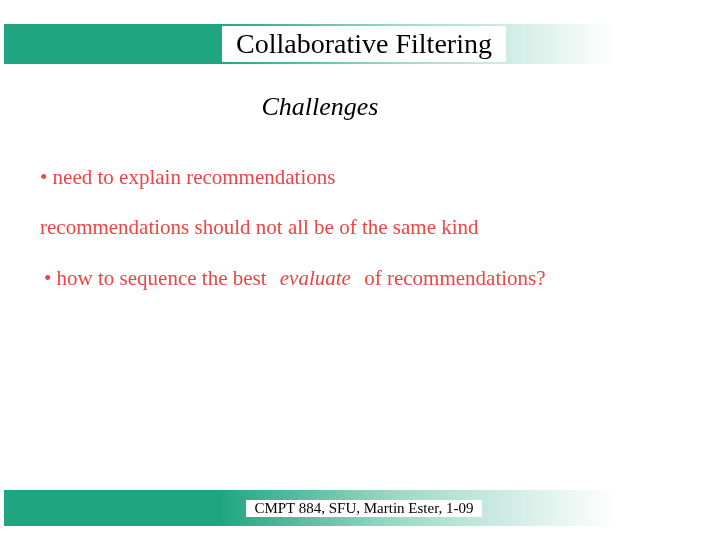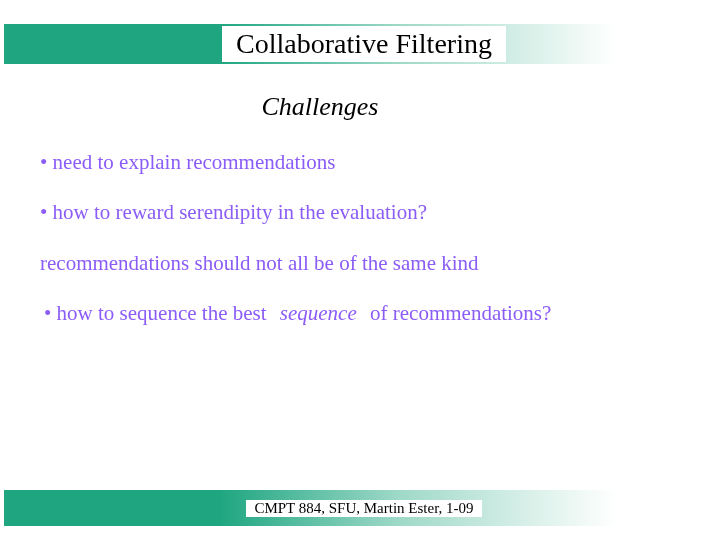--- a/index.html
+++ b/index.html
@@ -34,25 +34,25 @@
     top: 84px;
     left: 0;
     width: 632px;
     text-align: center;
     font-size: 26px;
     font-style: italic;
     color: #000;
   }
   .content {
     position: absolute;
-    top: 136px;
+    top: 151px;
     left: 28px;
     right: 28px;
     font-size: 21px;
-    color: #8b5cf6;
+    color: #ef4444;
     line-height: 1.35;
   }
   .bullet-line {
     margin-bottom: 14px;
   }
   .sub-line {
     margin-bottom: 14px;
   }
   .italic { font-style: italic; }
   .footer-bar {
@@ -78,20 +78,19 @@
 <body>
 
 <div class="title-bar">
   <span class="title-text">Collaborative Filtering</span>
 </div>
 
 <div class="subtitle">Challenges</div>
 
 <div class="content">
   <div class="bullet-line">• need to explain recommendations</div>
-  <div class="bullet-line">• how to reward serendipity in the evaluation?</div>
   <div class="sub-line">recommendations should not all be of the same kind</div>
-  <div class="bullet-line"><span>• how to sequence the best </span><span class="italic">sequence</span><span> of recommendations?</span></div>
+  <div class="bullet-line"><span>• how to sequence the best </span><span class="italic">evaluate</span><span> of recommendations?</span></div>
 </div>
 
 <div class="footer-bar">
   <span class="footer-text">CMPT 884, SFU, Martin Ester, 1-09</span>
 </div>
 
 </body></html>

